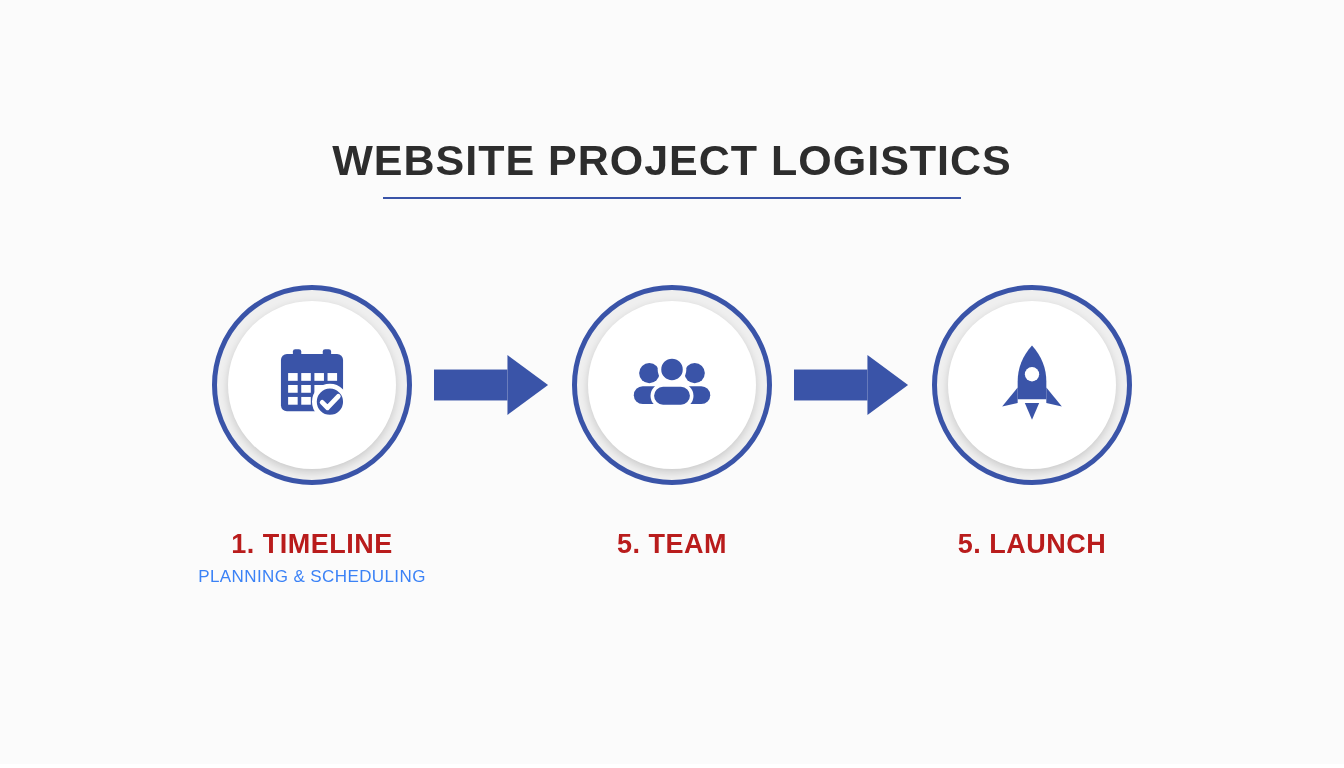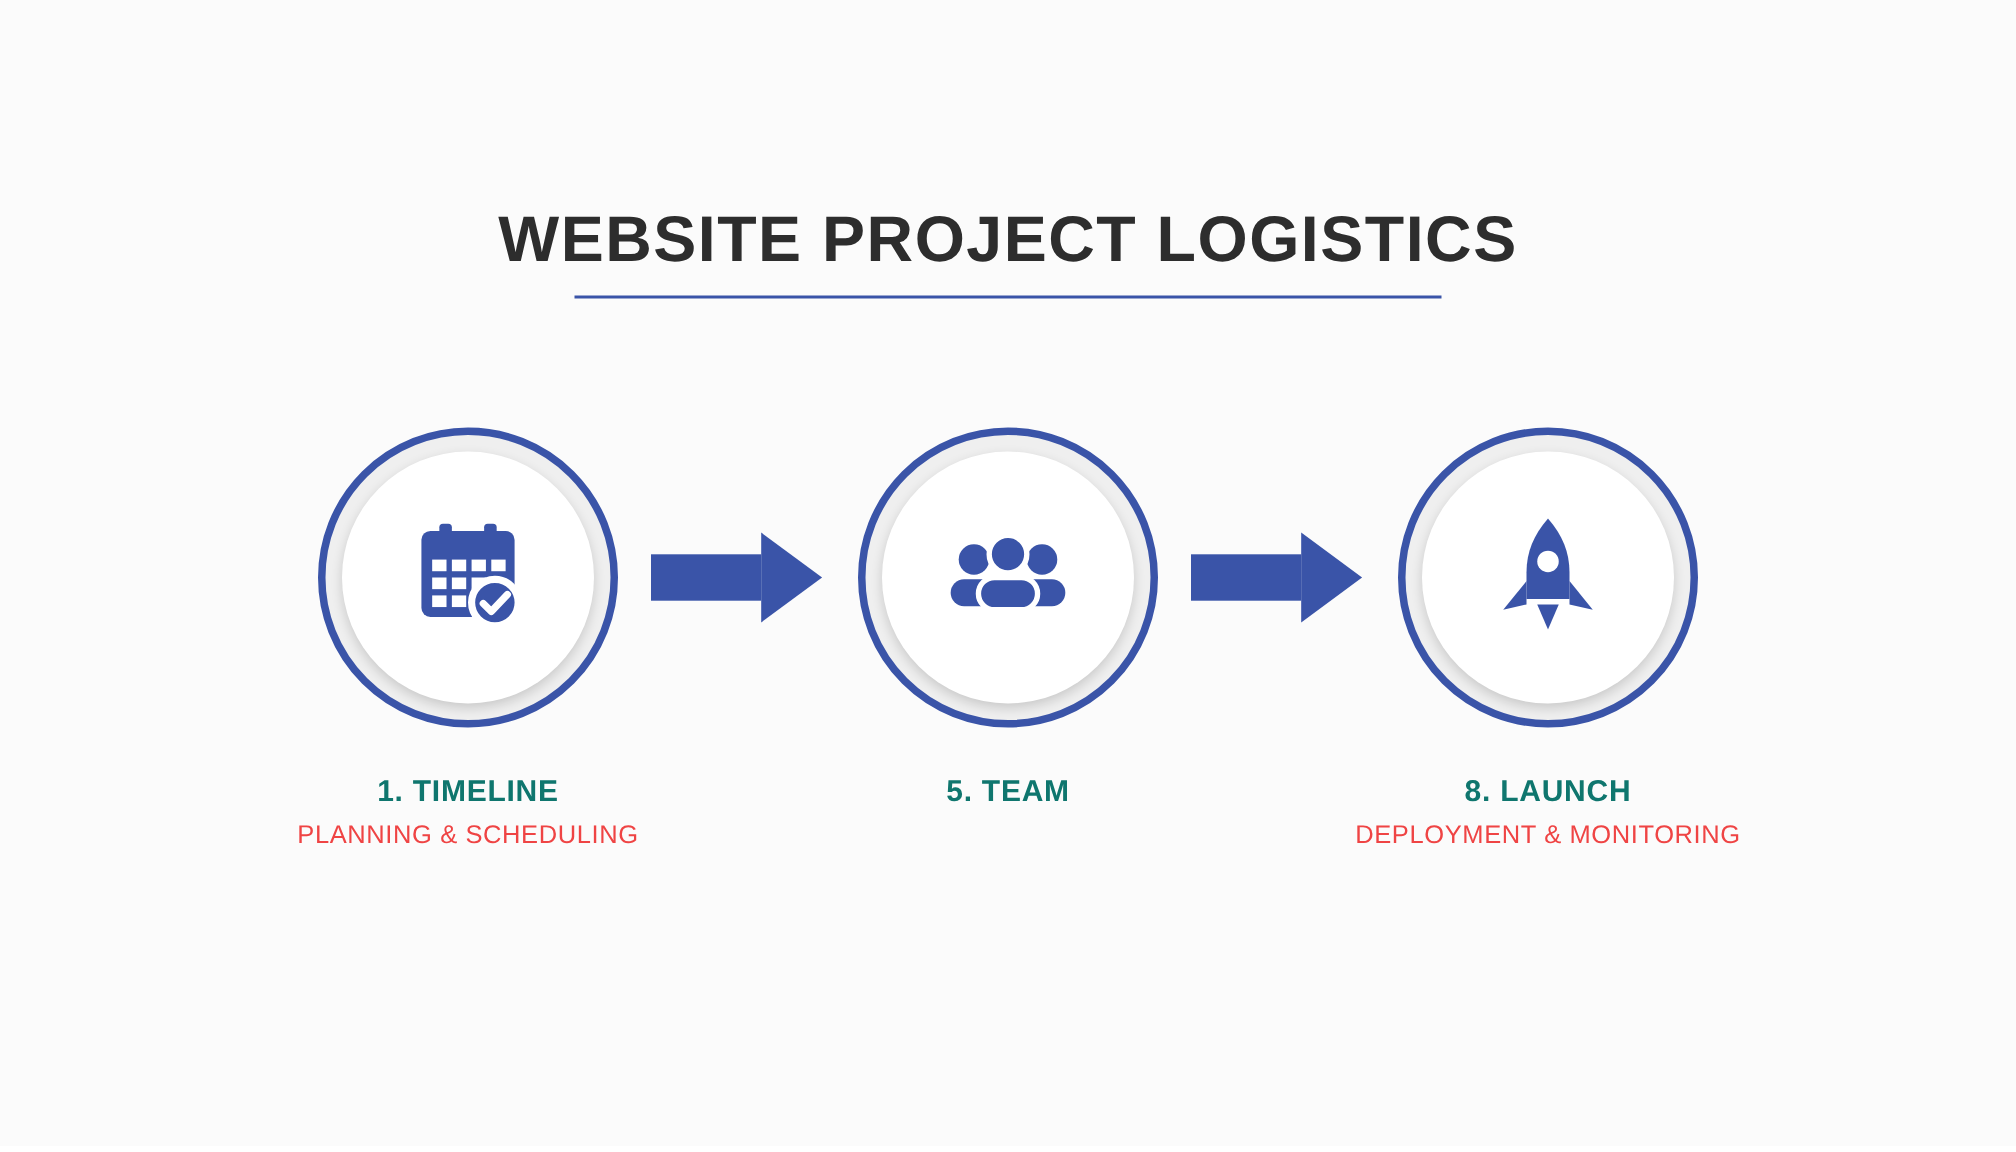--- a/index.html
+++ b/index.html
@@ -69,31 +69,31 @@
     display: flex;
     align-items: center;
     justify-content: center;
   }
   .step-icon svg {
     display: block;
     width: 86px;
     height: 86px;
   }
   .step-title {
-    margin-top: 32px;
-    font-size: 20px;
+    margin-top: 44px;
+    font-size: 27px;
     font-weight: bold;
-    color: #0f766e;
+    color: #b91c1c;
     letter-spacing: 0.5px;
     white-space: nowrap;
   }
   .step-sub {
     margin-top: 7px;
     font-size: 17px;
-    color: #ef4444;
+    color: #3b82f6;
     letter-spacing: 0.4px;
     white-space: nowrap;
   }
   
   .arrow-cell {
     display: flex;
     justify-content: center;
     margin-top: 65px;
   }
   .arrow-cell svg {
@@ -186,18 +186,17 @@
             <svg viewBox="0 0 72 72" xmlns="http://www.w3.org/2000/svg">
               <path d="M24 38 L11 54 L24 51 Z" fill="#3a54a8"></path>
               <path d="M48 38 L61 54 L48 51 Z" fill="#3a54a8"></path>
               <path d="M36 3 C28 12 24 22 24 33 L24 48 L48 48 L48 33 C48 22 44 12 36 3 Z" fill="#3a54a8"></path>
               <circle cx="36" cy="27" r="6" fill="#ffffff"></circle>
               <polygon points="30,51 42,51 36,65" fill="#3a54a8"></polygon>
             </svg>
           </span>
         </div>
       </div>
-      <div class="step-title">8. LAUNCH</div>
-      <div class="step-sub">DEPLOYMENT &amp; MONITORING</div>
+      <div class="step-title">5. LAUNCH</div>
     </div>
 
   </div>
 </div>
 
 </body></html>

